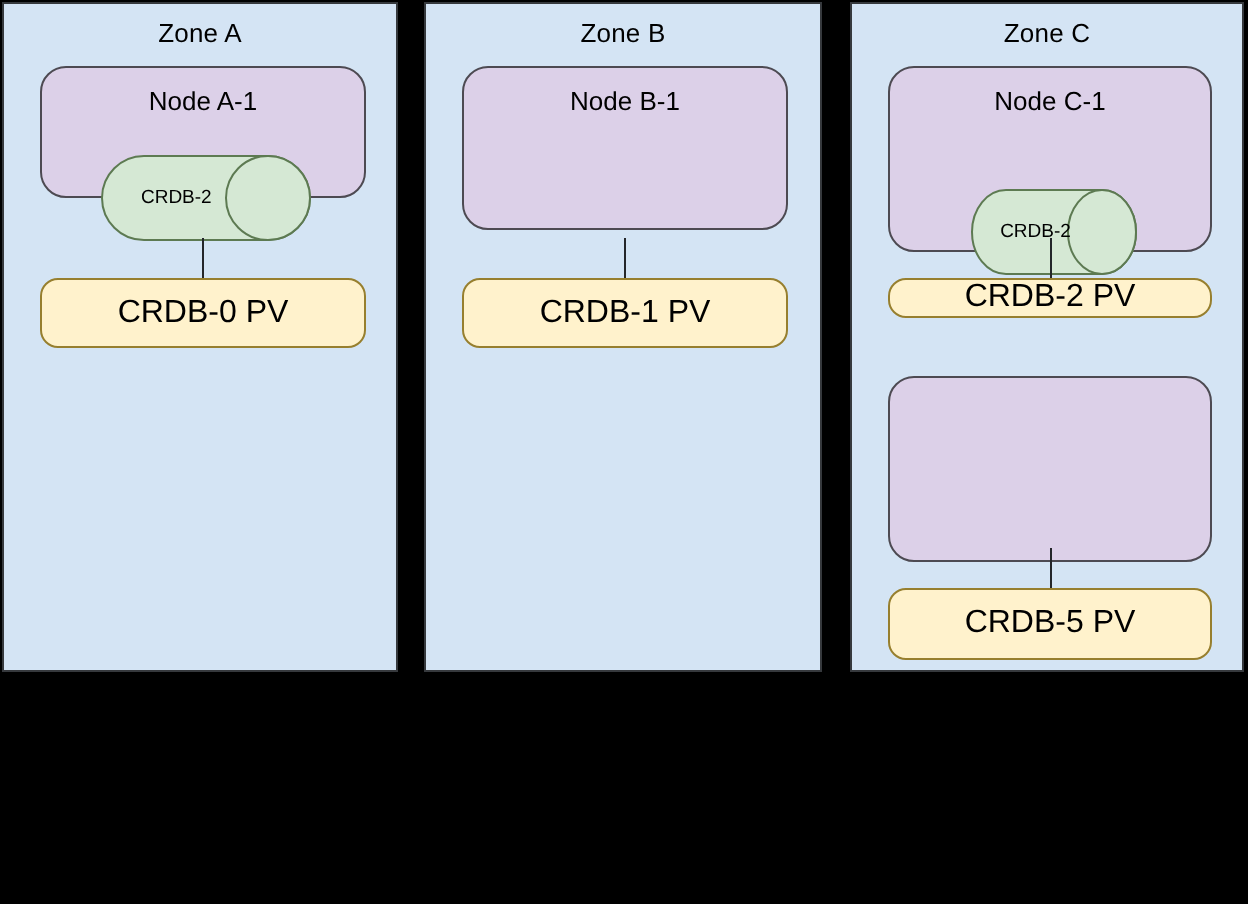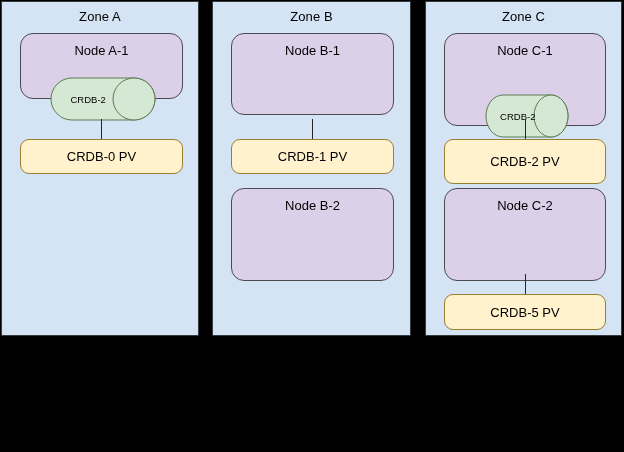--- a/index.html
+++ b/index.html
@@ -57,21 +57,21 @@
 
   .pv{
     position:absolute;
     background:#fff2cc;
     border:1px solid #977f2e;
     border-radius:9px;
     box-sizing:border-box;
     display:flex;
     align-items:center;
     justify-content:center;
-    font-size:13px;
+    font-size:16px;
     color:#000;
   }
 
   .link{
     position:absolute;
     width:1px;
     background:#24262a;
   }
 </style>
 </head>
@@ -108,48 +108,44 @@
       <div class="node-title">Node B-1</div>
 
     </div>
 
     <div class="link" style="left:99px;top:117px;height:20px;"></div>
 
     <div class="pv" style="left:18px;top:137px;width:163px;height:35px;align-items:center;">
       <span>CRDB-1 PV</span>
     </div>
 
-    <div class="node" style="left:18px;top:186px;width:163px;height:93px;">
-      <div class="node-title">Node B-2</div>
-    </div>
   </div>
 
   <div class="zone" style="left:425px;top:1px;width:197px;height:335px;">
     <div class="zone-title">Zone C</div>
 
     <div class="node" style="left:18px;top:31px;width:162px;height:93px;">
       <div class="node-title">Node C-1</div>
 
       <div class="cyl" style="left:40px;top:60px;width:84px;height:60px;">
         <svg width="84" height="44" viewBox="0 0 84 44">
           <path d="M18,1 H66 A17,21 0 0 1 66,43 H18 A17,21 0 0 1 18,1 Z" fill="#d5e8d4" stroke="#5d7a52" stroke-width="1"></path>
           <ellipse cx="66" cy="22" rx="17" ry="21" fill="#d5e8d4" stroke="#5d7a52" stroke-width="1"></ellipse>
         </svg>
         <div class="cyl-label" style="top:22px;width:78%;">CRDB-2</div>
       </div>
     </div>
 
     <div class="link" style="left:99px;top:117px;height:20px;"></div>
 
-    <div class="pv" style="left:18px;top:137px;width:162px;height:45px;">
+    <div class="pv" style="left:18px;top:137px;width:162px;height:20px;">
       <span>CRDB-2 PV</span>
     </div>
 
     <div class="node" style="left:18px;top:186px;width:162px;height:93px;">
-      <div class="node-title">Node C-2</div>
 
     </div>
 
     <div class="link" style="left:99px;top:272px;height:20px;"></div>
 
     <div class="pv" style="left:18px;top:292px;width:162px;height:36px;">
       <span>CRDB-5 PV</span>
     </div>
   </div>
 

